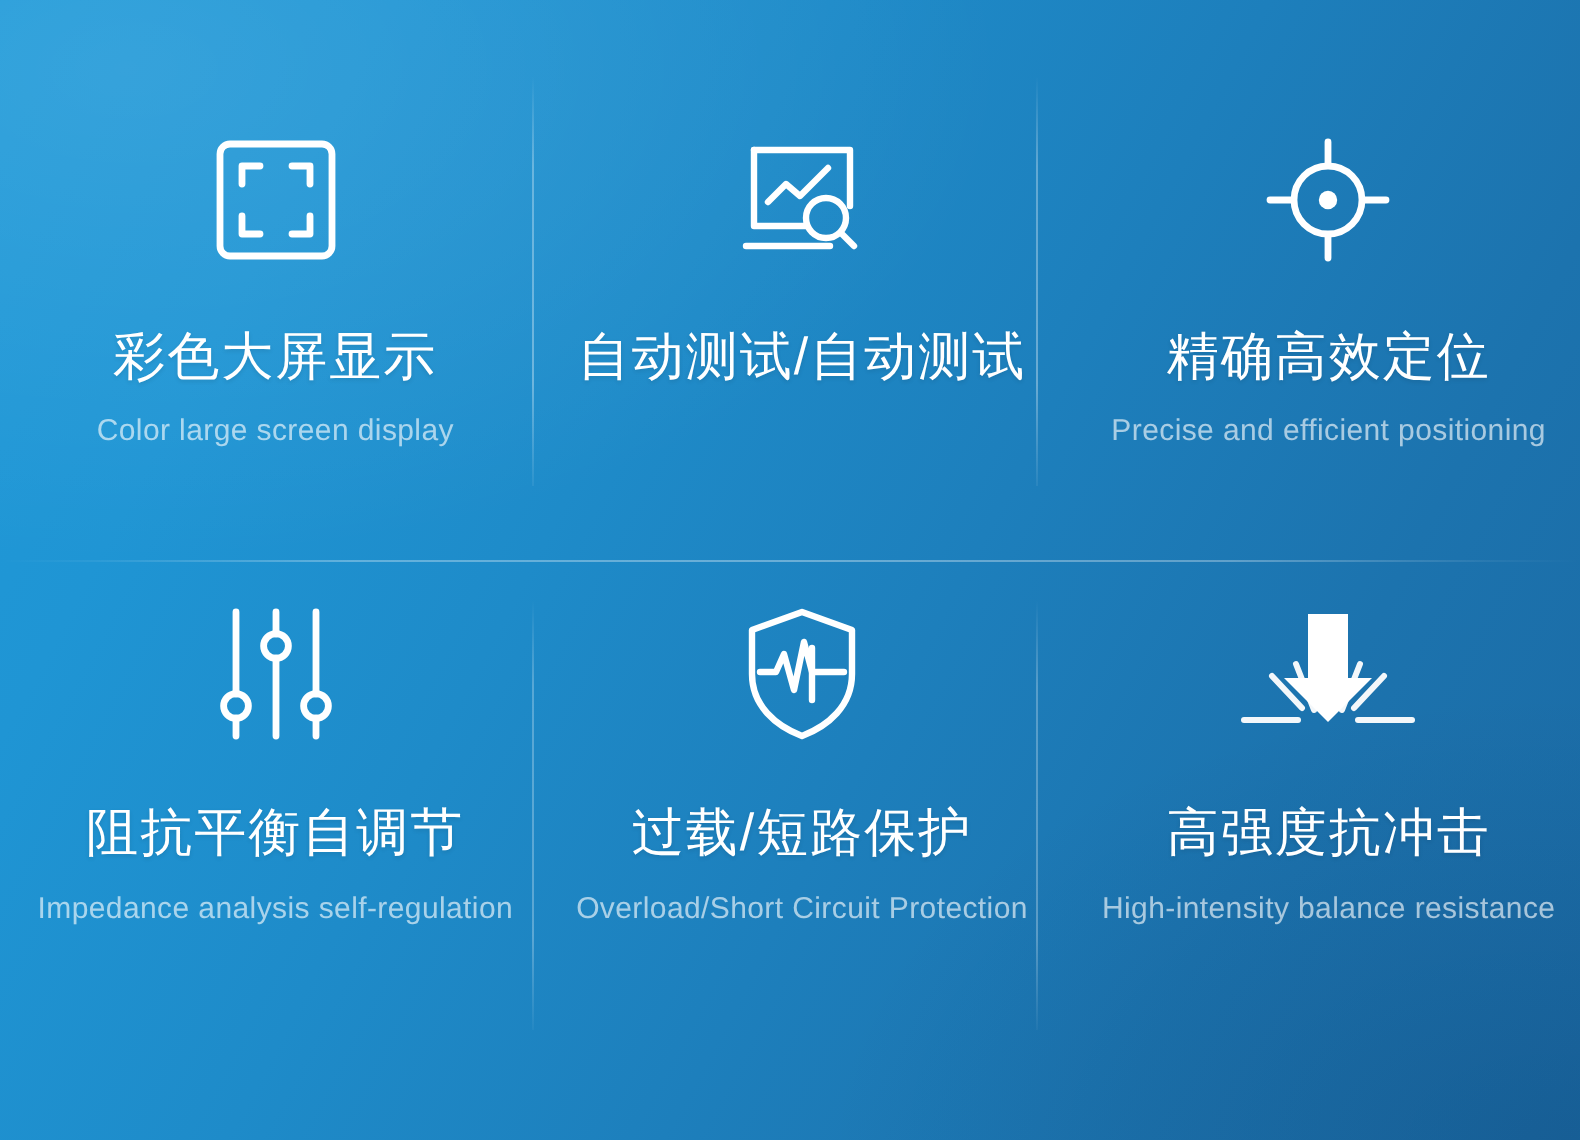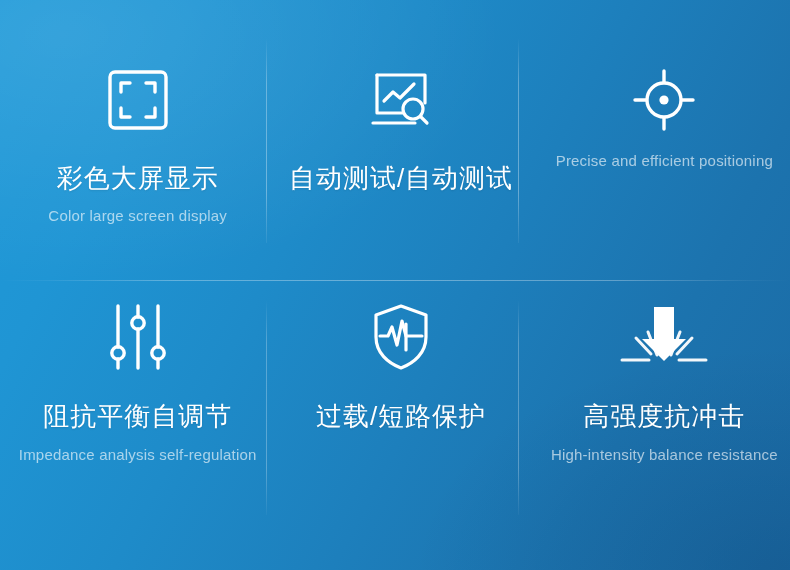--- a/index.html
+++ b/index.html
@@ -179,20 +179,21 @@
       <div class="cell-icon">
         <svg width="62" height="62" viewBox="0 0 62 62" fill="none" stroke="#ffffff" stroke-width="3.4" stroke-linecap="round">
           <circle cx="31" cy="31" r="17"></circle>
           <circle cx="31" cy="31" r="4.6" fill="#ffffff" stroke="none"></circle>
           <path d="M31 2 L31 13"></path>
           <path d="M31 49 L31 60"></path>
           <path d="M2 31 L13 31"></path>
           <path d="M49 31 L60 31"></path>
         </svg>
       </div>
+      <div class="cell-title">精确高效定位</div>
       <div class="cell-sub">Precise and efficient positioning</div>
     </div>
 
     <div class="cell row2">
       <div class="cell-icon">
         <svg width="60" height="68" viewBox="0 0 60 68" fill="none" stroke="#ffffff" stroke-width="3.4" stroke-linecap="round">
           <path d="M10 3 L10 44"></path>
           <path d="M10 56 L10 65"></path>
           <circle cx="10" cy="50" r="6.2"></circle>
 
@@ -212,20 +213,21 @@
     <div class="cell row2">
       <div class="cell-icon">
         <svg width="60" height="68" viewBox="0 0 60 68" fill="none" stroke="#ffffff" stroke-width="3.2" stroke-linecap="round" stroke-linejoin="round">
           <path d="M30 3 L55 12 L55 34 C55 50 43 60 30 65
                    C17 60 5 50 5 34 L5 12 Z"></path>
           <path d="M9 33 L17 33 L21 24 L26 42 L31 18 L35 33 L51 33"></path>
           <path d="M35 21 L35 47"></path>
         </svg>
       </div>
       <div class="cell-title">过载/短路保护</div>
+      <div class="cell-sub">Overload/Short Circuit Protection</div>
     </div>
 
     <div class="cell row2">
       <div class="cell-icon">
         <svg width="92" height="64" viewBox="0 0 92 64" fill="none">
 
           <path d="M36 2 L56 2 L56 34 L68 34 L46 56 L24 34 L36 34 Z" fill="#ffffff"></path>
           <g stroke="#ffffff" stroke-width="3" stroke-linecap="round" opacity="0.95">
 
             <path d="M4 55 L31 55"></path>

